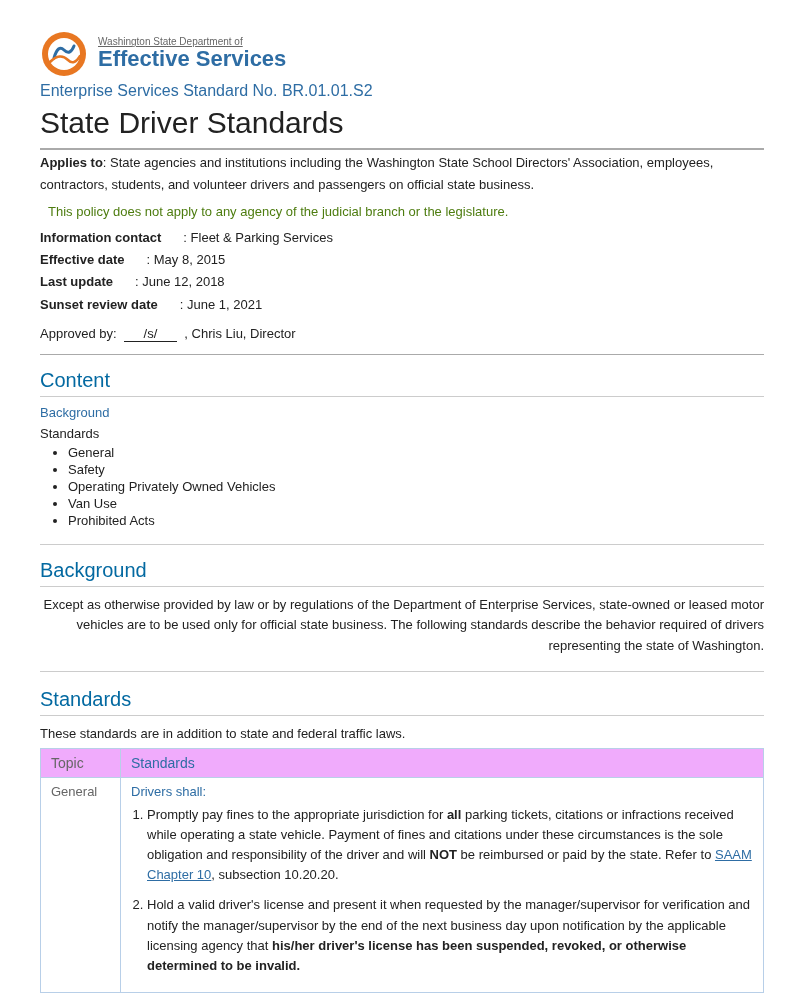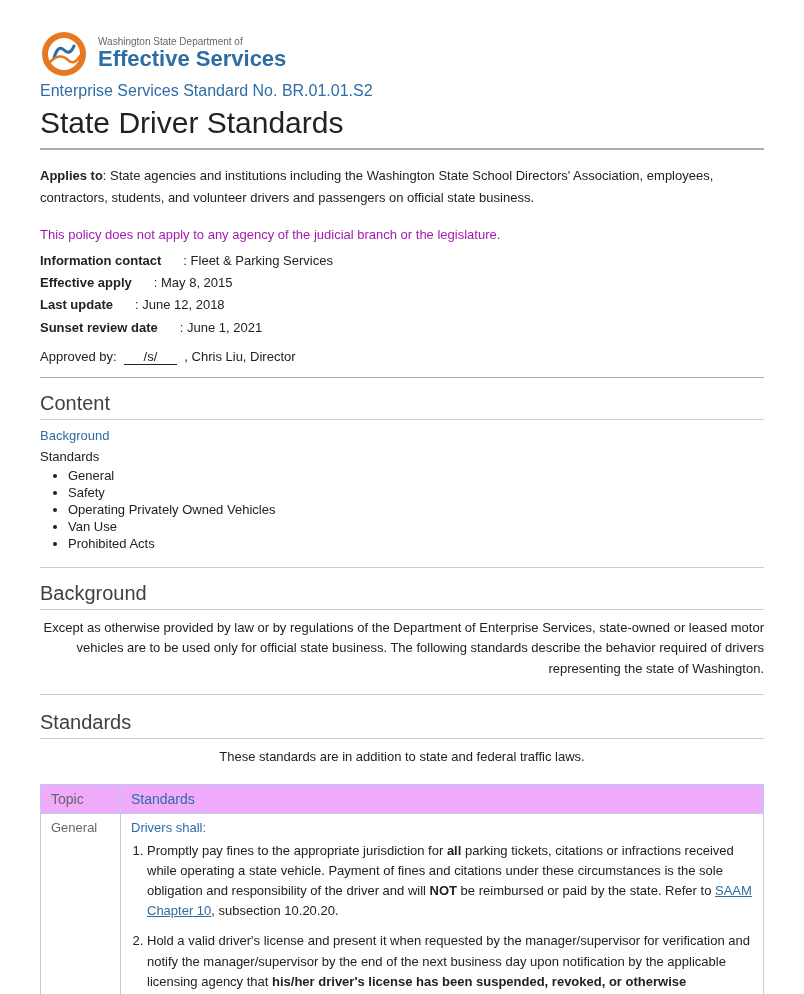--- a/index.html
+++ b/index.html
@@ -23,54 +23,56 @@
       width: 48px;
       height: 48px;
     }
     .logo-text-block {
       display: flex;
       flex-direction: column;
     }
     .logo-top {
       font-size: 10px;
       color: #666;
+      text-decoration: underline;
     }
     .logo-bottom {
       font-size: 22px;
       font-weight: bold;
       color: #2e6da4;
       line-height: 1.1;
     }
     .standard-number {
       font-size: 16px;
       color: #2e6da4;
       margin-bottom: 6px;
     }
     .page-title {
       font-size: 30px;
       font-weight: normal;
       color: #222;
       border-bottom: 2px solid #aaa;
       padding-bottom: 8px;
-      margin-bottom: 15px;
+      margin-bottom: 2px;
     }
 
     
     .meta-block {
       margin-bottom: 10px;
       line-height: 1.7;
       font-size: 13px;
     }
     .meta-block .applies-to {
-      margin-bottom: 15px;
+      margin-bottom: 5px;
     }
     .meta-block .italic-note {
-      color: #a21caf;
+      color: #4d7c0f;
       font-style: normal;
       margin-bottom: 4px;
+      margin-left: 8px;
     }
     .meta-block .field-line {
       display: flex;
       gap: 22px;
     }
     .meta-block .field-label {
       font-weight: bold;
     }
     .approved-line {
       display: flex;
@@ -83,21 +85,21 @@
     .approved-signature {
       border-bottom: 1px solid #222;
       padding: 0 20px;
       display: inline-block;
     }
 
     
     .section-heading {
       font-size: 20px;
       font-weight: normal;
-      color: #404040;
+      color: #0369a1;
       border-bottom: 1px solid #ccc;
       padding-bottom: 4px;
       margin-bottom: 8px;
       margin-top: 4px;
     }
 
     
     .content-section {
       margin-bottom: 16px;
     }
@@ -121,23 +123,22 @@
     .background-section p {
       line-height: 1.6;
       text-align: right;
     }
 
     
     .standards-section {
       margin-bottom: 16px;
     }
     .standards-intro {
-      margin-bottom: 16px;
+      margin-bottom: 3px;
       line-height: 1.6;
-      text-align: center;
     }
 
     
     .standards-table {
       width: 100%;
       border-collapse: collapse;
       font-size: 13px;
     }
     .standards-table th {
       background: #f0abfc;
@@ -206,21 +207,21 @@
 <div class="meta-block">
   <div class="applies-to">
     <span class="field-label">Applies to</span><span>: State agencies and institutions including the Washington State School Directors' Association, employees, contractors, students, and volunteer drivers and passengers on official state business.</span>
   </div>
   <div class="italic-note">This policy does not apply to any agency of the judicial branch or the legislature.</div>
   <div class="field-line">
     <span class="field-label">Information contact</span>
       <span>: Fleet &amp; Parking Services</span>
   </div>
   <div class="field-line">
-    <span class="field-label">Effective apply</span>
+    <span class="field-label">Effective date</span>
       <span>:  May 8, 2015</span>
   </div>
   <div class="field-line">
     <span class="field-label">Last update</span>
       <span>:  June 12, 2018</span>
   </div>
   <div class="field-line">
     <span class="field-label">Sunset review date</span>
       <span>:  June 1, 2021</span>
   </div>

